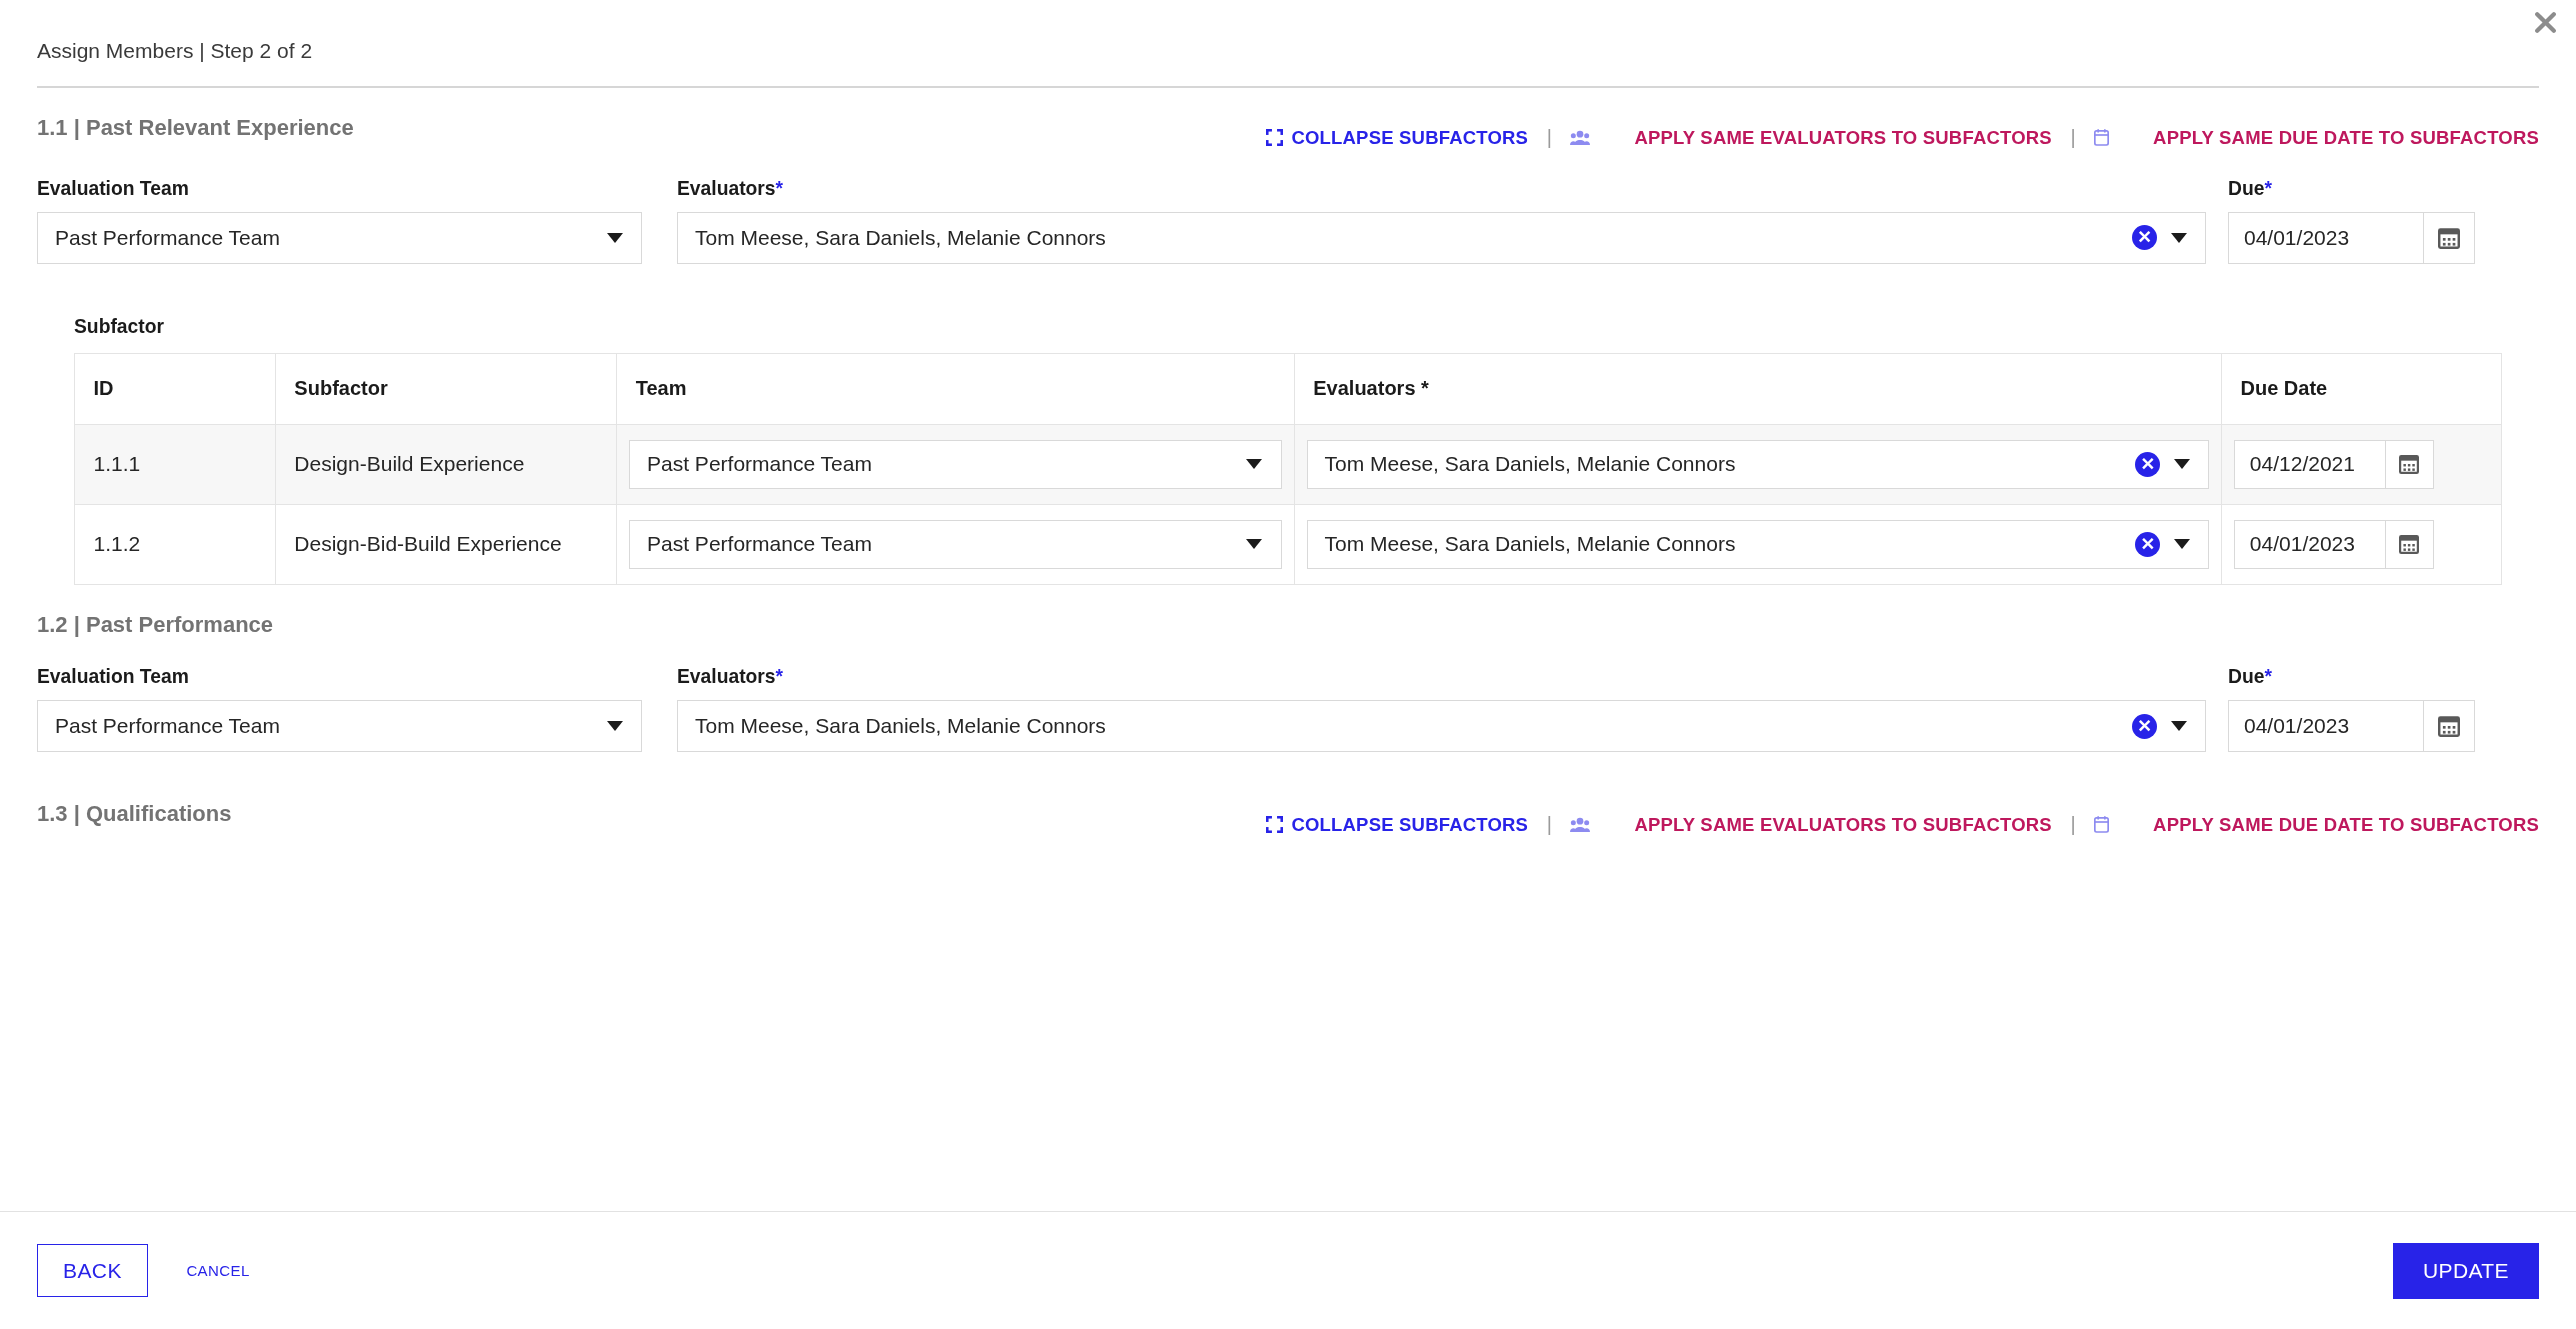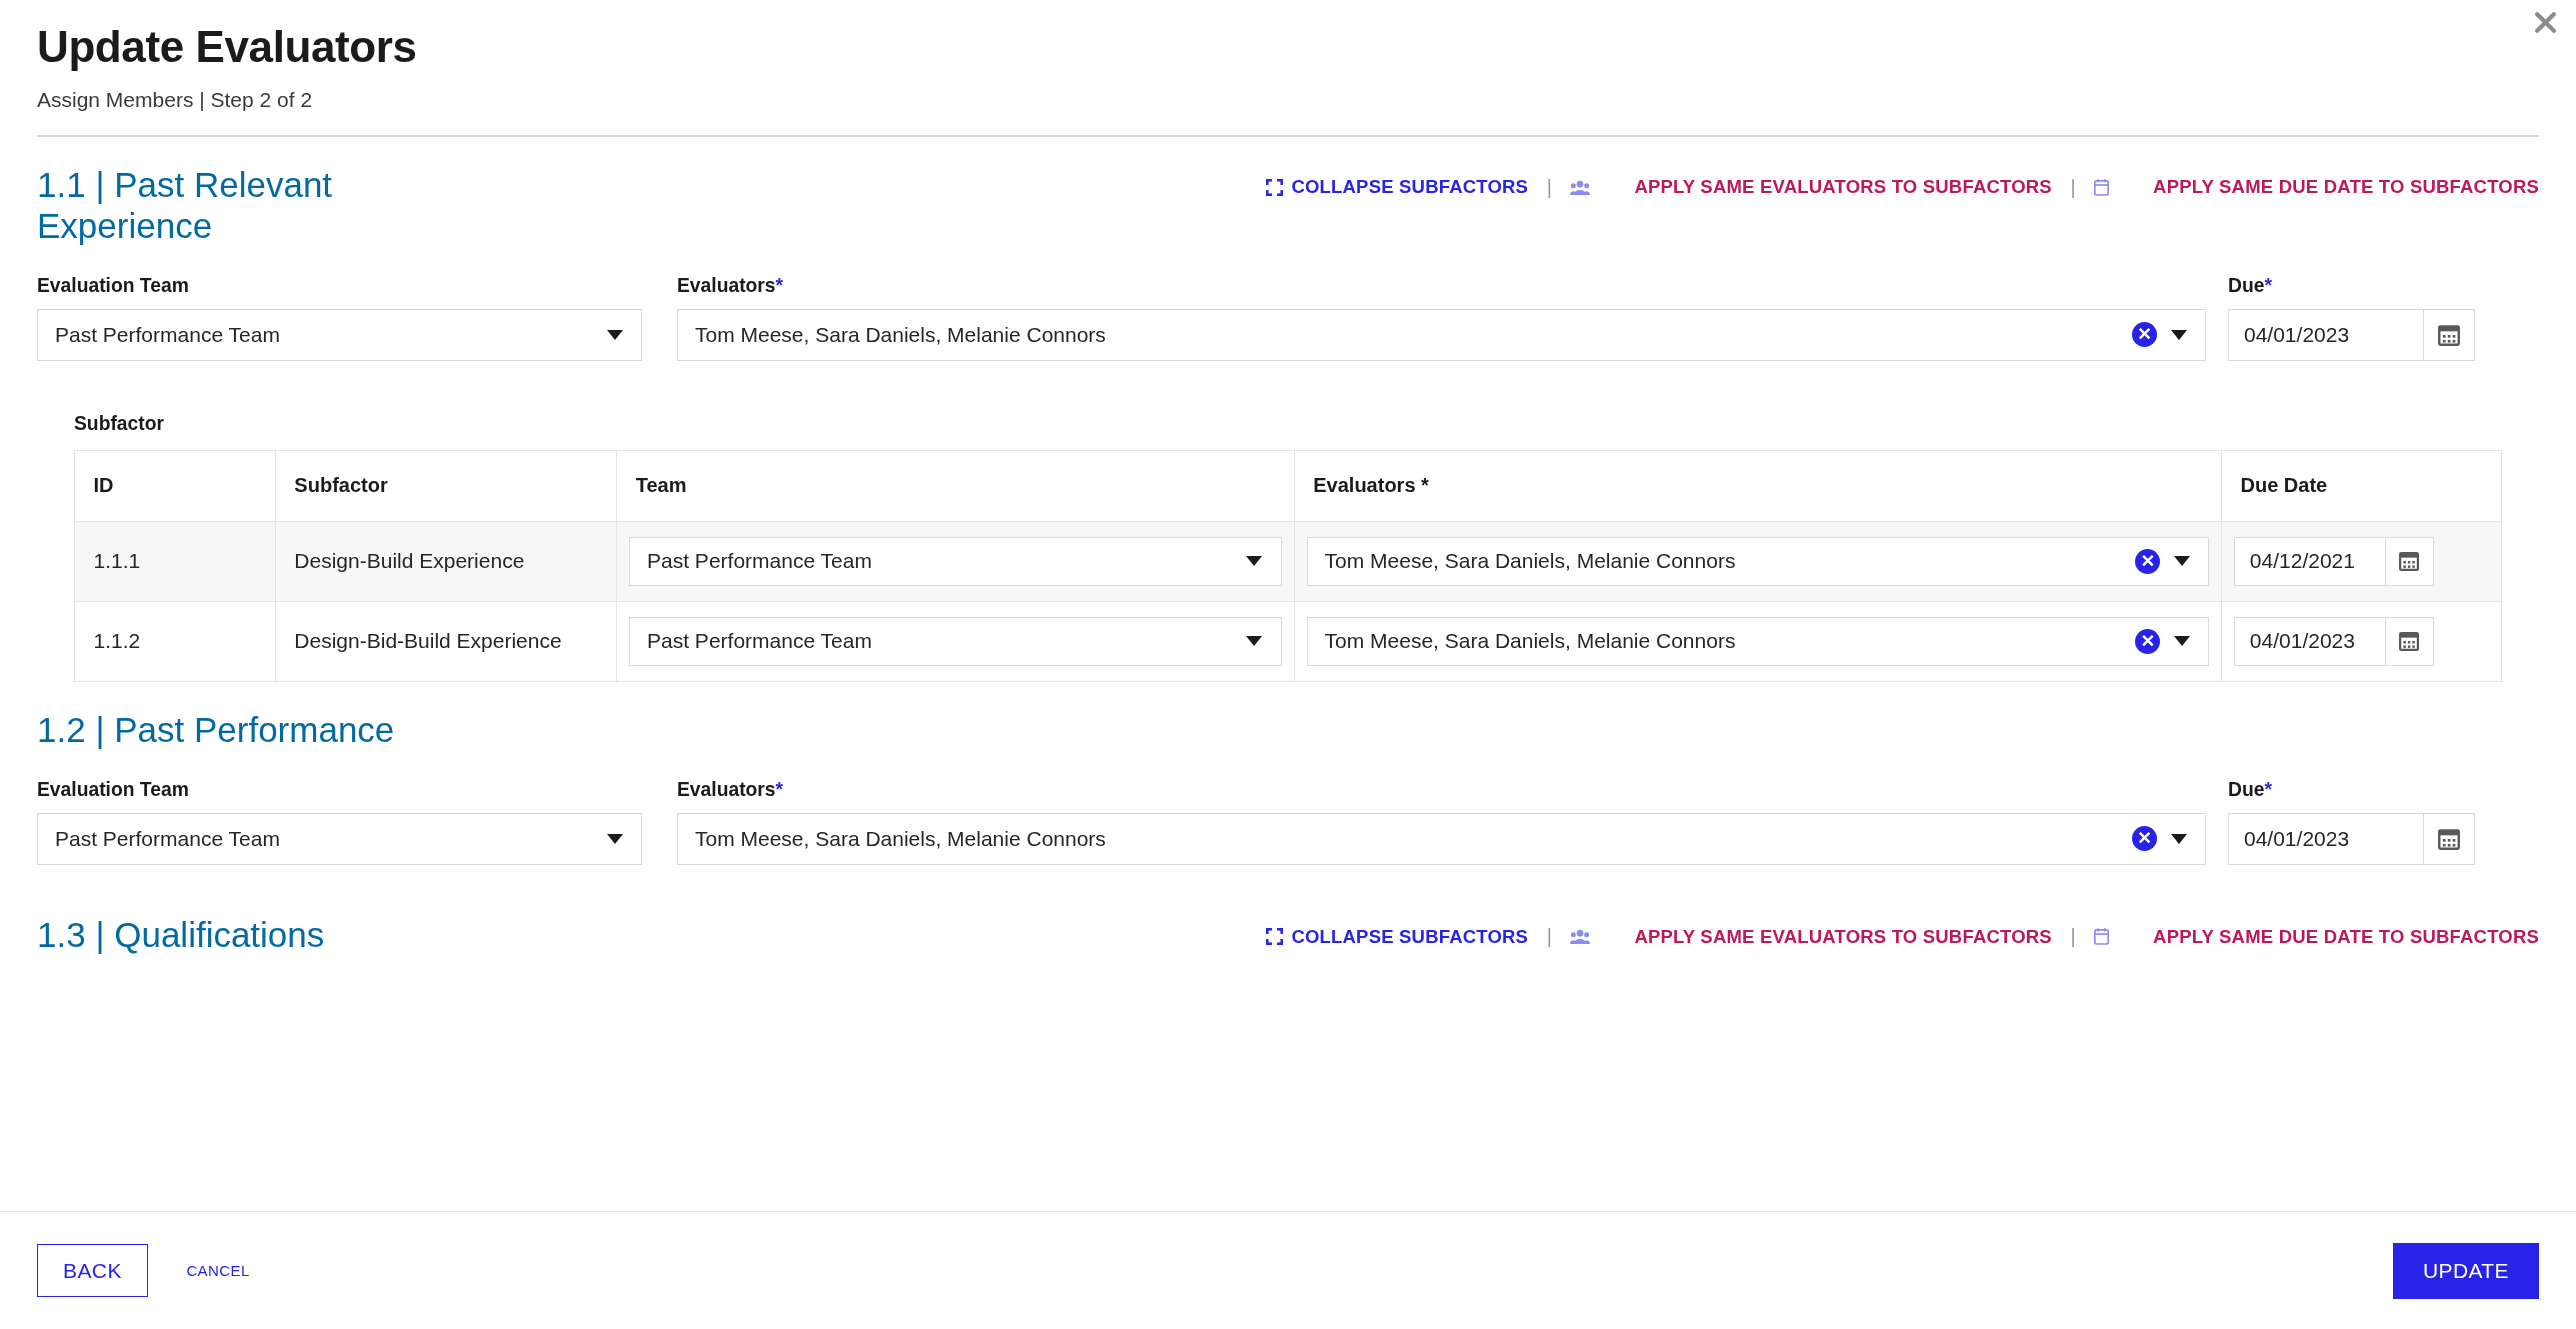--- a/index.html
+++ b/index.html
@@ -43,23 +43,23 @@
   
   .body { padding: 0 37px; position: relative; }
 
   .section-head {
     display: flex;
     align-items: flex-start;
     justify-content: space-between;
     padding-top: 27px;
   }
   .section-title {
-    font-size: 35px;
-    font-weight: normal;
-    color: #0369a1;
+    font-size: 22px;
+    font-weight: bold;
+    color: #737373;
     line-height: 1.18;
     max-width: 361px;
   }
   .section-title.one-line { max-width: none; }
 
   .actions {
     display: flex;
     align-items: center;
     gap: 0;
     margin-top: 11.8px;
@@ -250,21 +250,20 @@
     font-family: "Liberation Sans", sans-serif;
   }
   .spacer-1-3 { height: 22px; }
 </style>
 </head>
 <body>
 
 <div class="page">
 
   <div class="header">
-    <div class="title">Update Evaluators</div>
     <div class="subtitle">Assign Members | Step 2 of 2</div>
     <div class="close-icon">
       <svg width="25" height="25" viewBox="0 0 24 24" fill="none" stroke="#8c8c8c" stroke-width="4" stroke-linecap="round">
         <line x1="4" y1="4" x2="20" y2="20"></line>
           <line x1="20" y1="4" x2="4" y2="20"></line>
       </svg>
     </div>
     <div class="rule"></div>
   </div>
 

